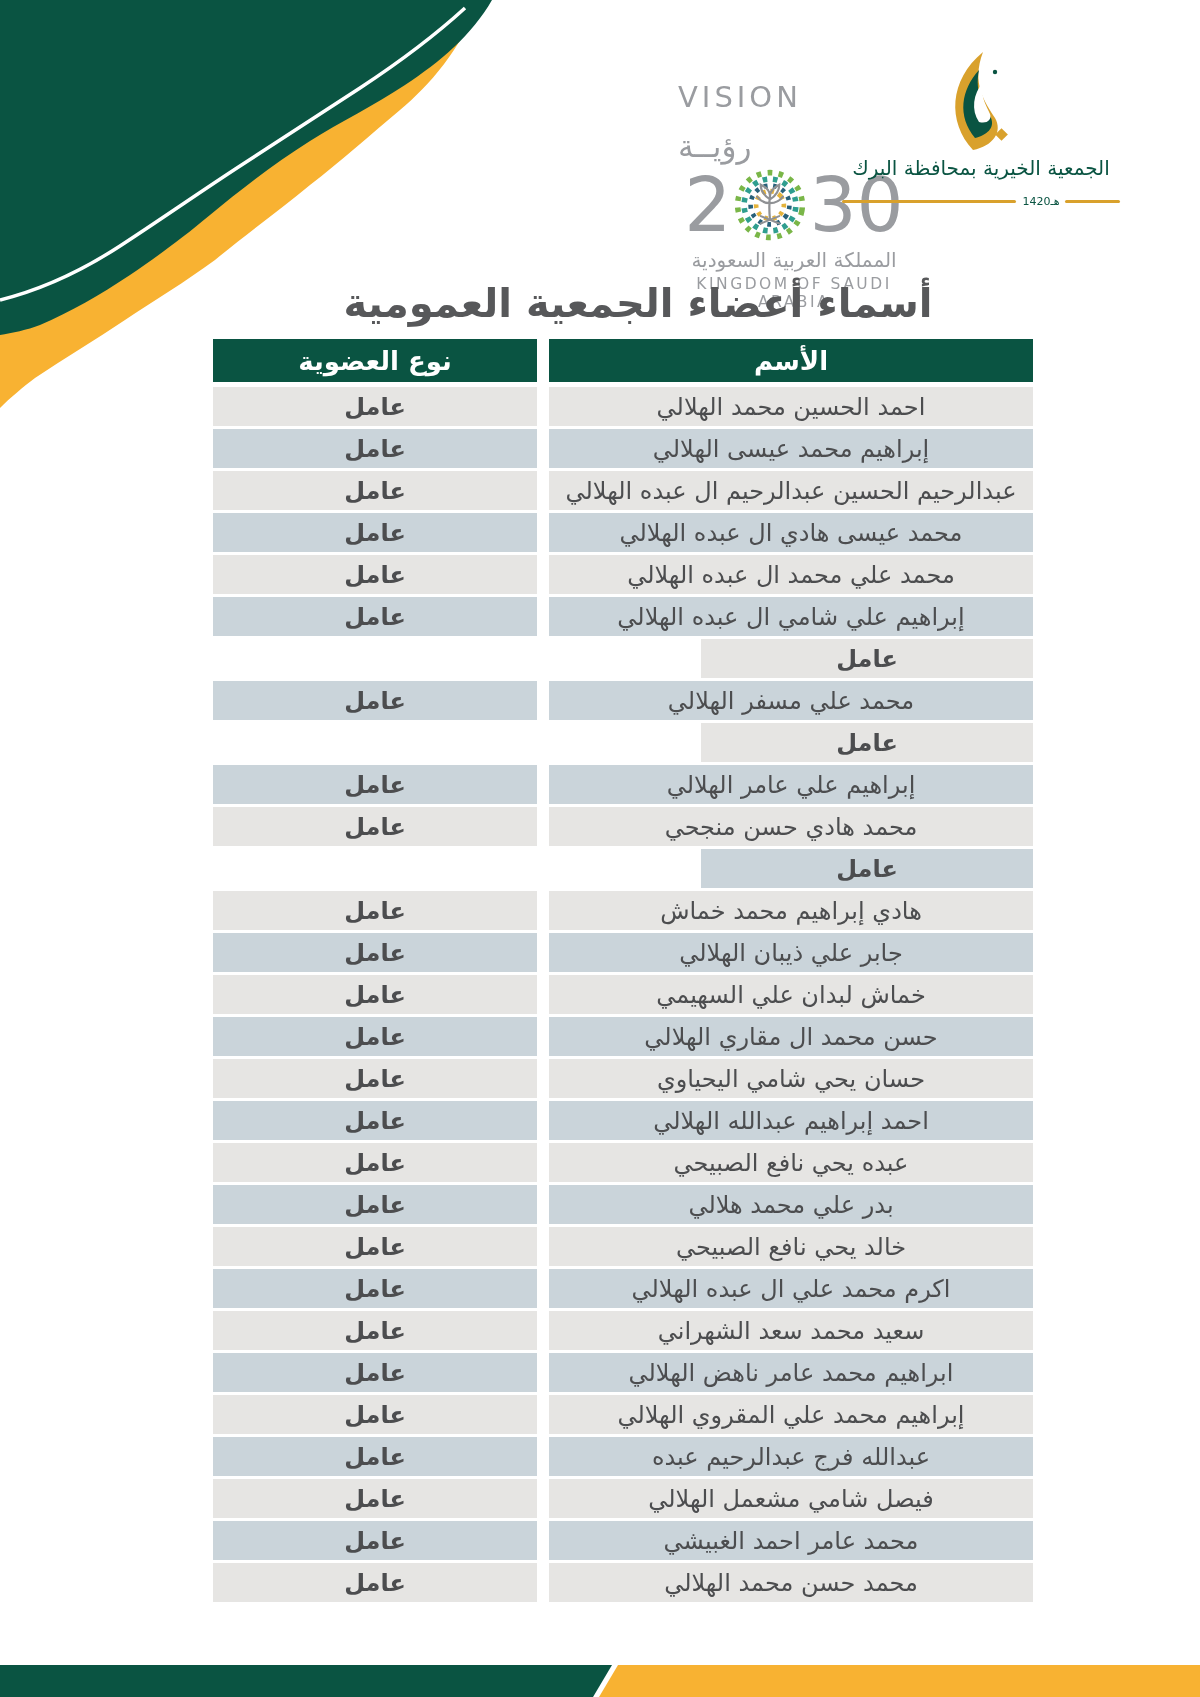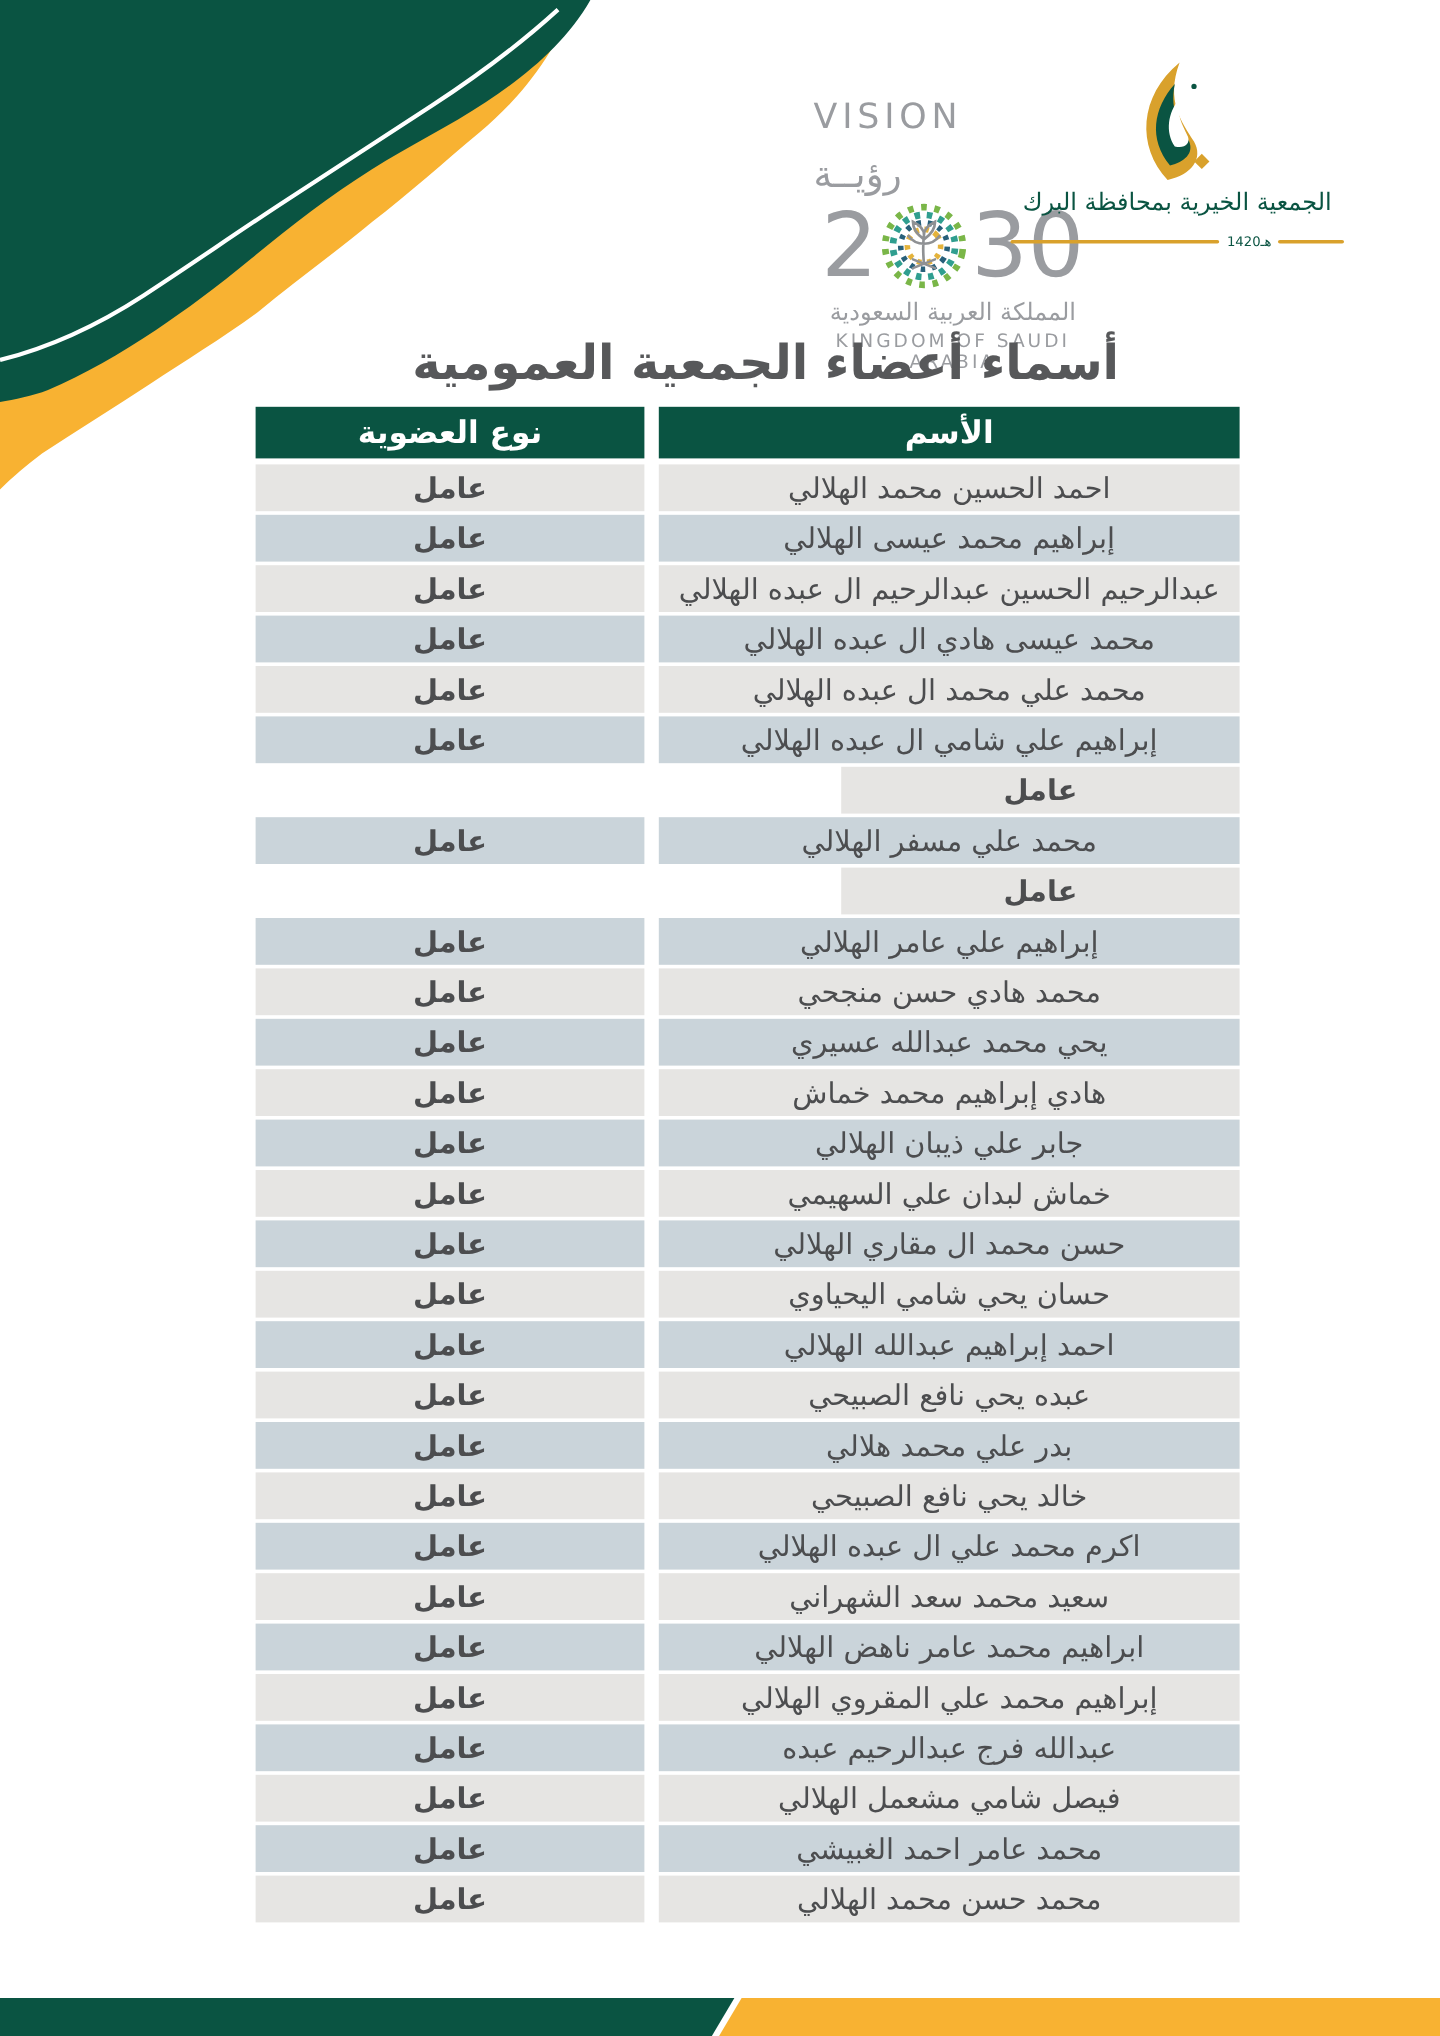--- a/index.html
+++ b/index.html
@@ -191,21 +191,20 @@
         <div class="cell c-name">إبراهيم علي عامر الهلالي</div>
         <div class="cell c-type type-cell">عامل</div>
       </div>
 
       <div class="trow member-row shade-0">
         <div class="cell c-name">محمد هادي حسن منجحي</div>
         <div class="cell c-type type-cell">عامل</div>
       </div>
 
       <div class="trow member-row shade-1">
-        <div class="cell c-name">يحي محمد عبدالله عسيري</div>
         <div class="cell c-type type-cell">عامل</div>
       </div>
 
       <div class="trow member-row shade-0">
         <div class="cell c-name">هادي إبراهيم محمد خماش</div>
         <div class="cell c-type type-cell">عامل</div>
       </div>
 
       <div class="trow member-row shade-1">
         <div class="cell c-name">جابر علي ذيبان الهلالي</div>

